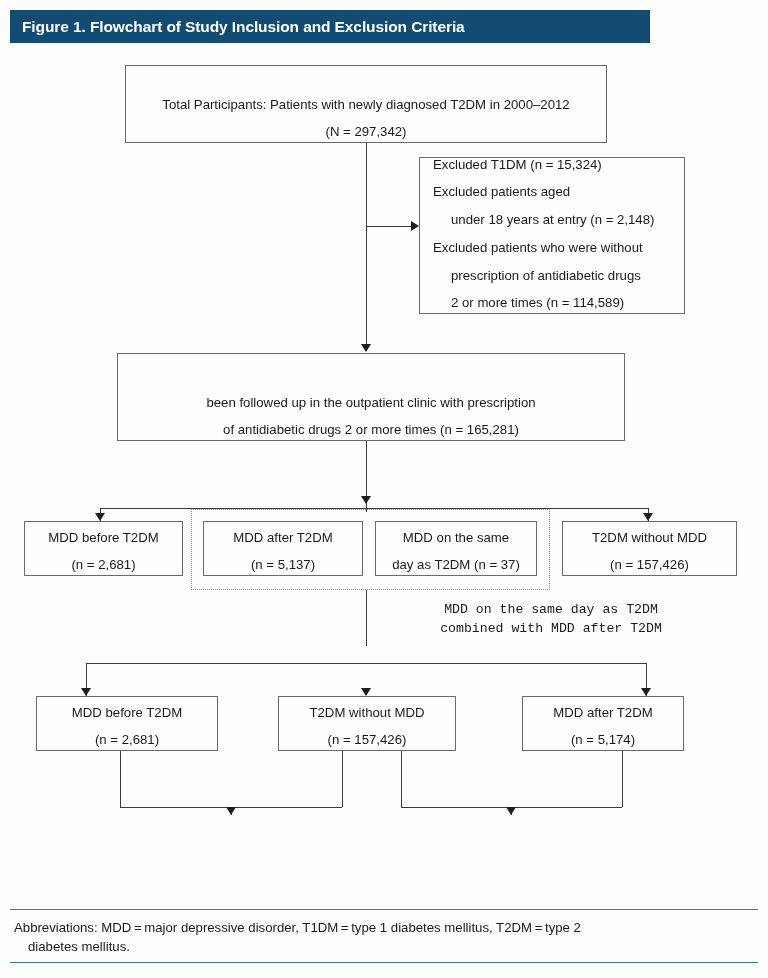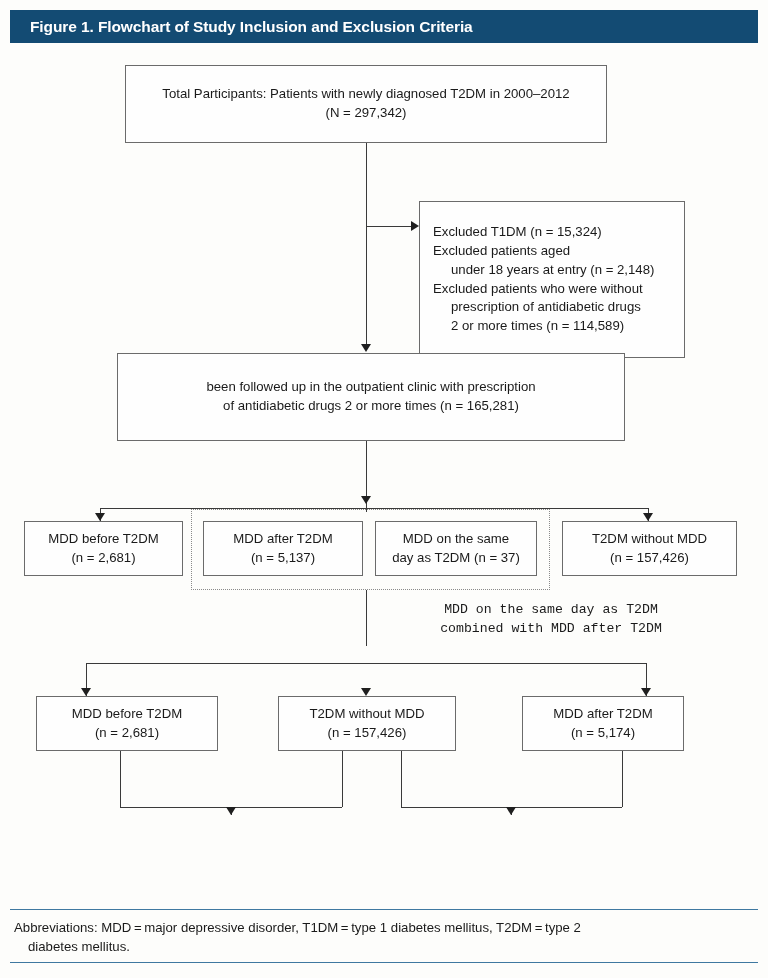--- a/index.html
+++ b/index.html
@@ -20,57 +20,57 @@
     width: 768px;
     height: 978px;
     background: #fdfdfb;
   }
 
   
   .title-bar {
     position: absolute;
     left: 10px;
     top: 10px;
-    width: 748px;
+    width: 640px;
     height: 33px;
     background: #134b73;
     color: #ffffff;
     display: flex;
     align-items: center;
     box-sizing: border-box;
-    padding-left: 20px;
+    padding-left: 12px;
   }
   .title-bar .title-text {
     font-size: 15.5px;
     font-weight: bold;
     letter-spacing: -0.1px;
     white-space: nowrap;
   }
 
   
   .box {
     position: absolute;
     box-sizing: border-box;
     border: 1.4px solid #6b6b6b;
     background: #fefefe;
     display: flex;
     flex-direction: column;
     align-items: center;
-    justify-content: center;
+    justify-content: flex-end;
     text-align: center;
     font-size: 13.2px;
     color: #1a1a1a;
     line-height: 1.42;
+    gap: 9px;
   }
   .box.left-align {
     align-items: flex-start;
     text-align: left;
     padding-left: 13px;
     padding-right: 6px;
-    margin-top: 44px;
   }
   .box .ln { display: block; white-space: pre; }
   .box .ln.indent { padding-left: 18px; }
 
   
   .dotted-group {
     position: absolute;
     box-sizing: border-box;
     border: 1.6px dotted #8a8a8a;
     background: transparent;

